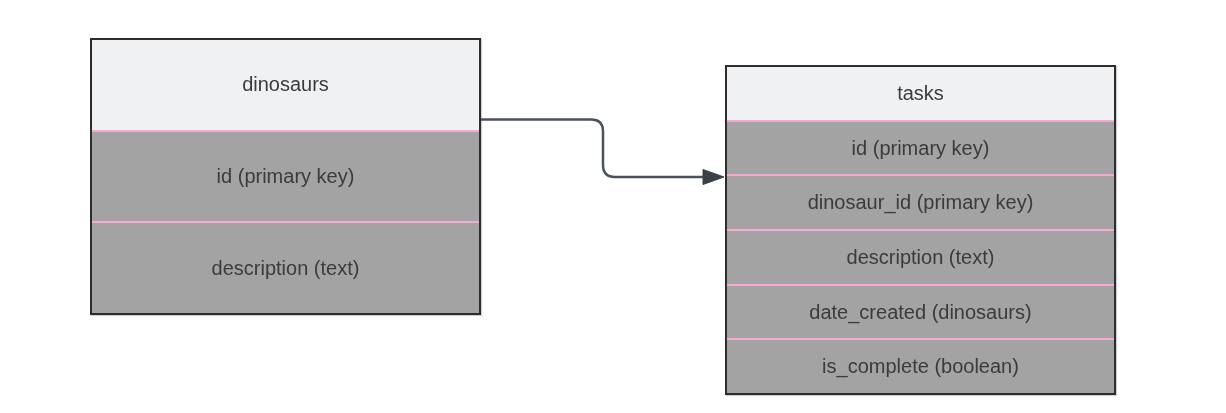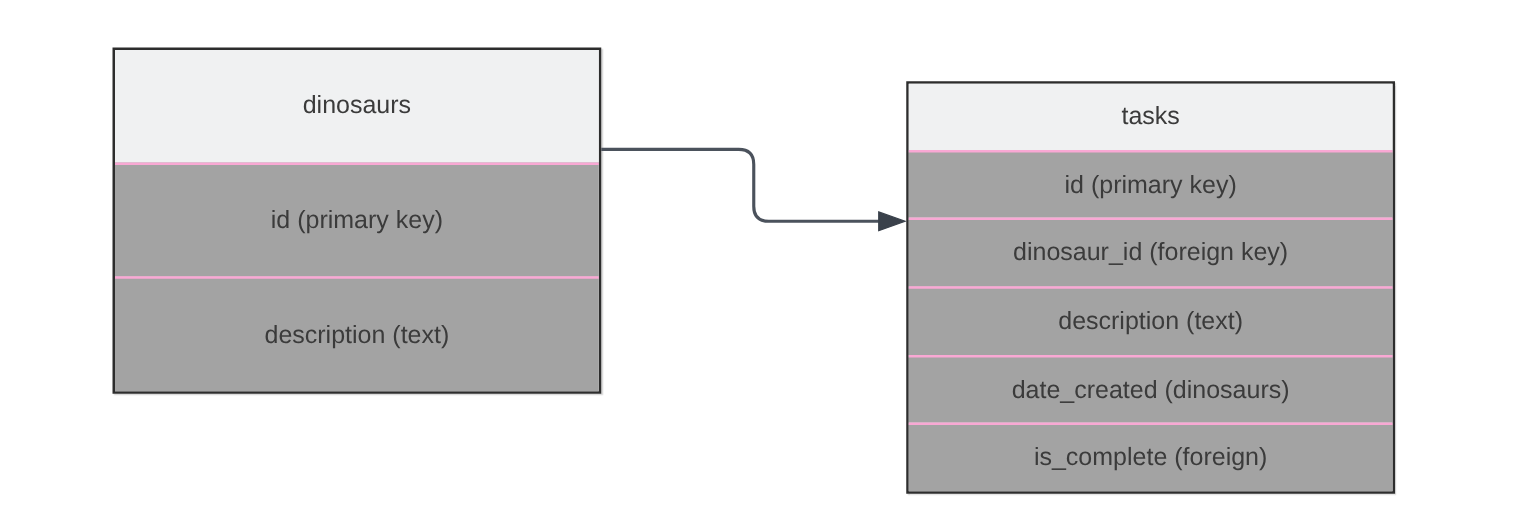--- a/index.html
+++ b/index.html
@@ -71,30 +71,30 @@
   </div>
 
   <div class="er-table" id="table-tasks">
     <div class="er-row er-header">
       <span>tasks</span>
     </div>
     <div class="er-row">
       <span>id (primary key)</span>
     </div>
     <div class="er-row">
-      <span>dinosaur_id (foreign key)</span>
+      <span>dinosaur_id (primary key)</span>
     </div>
     <div class="er-row">
       <span>description (text)</span>
     </div>
     <div class="er-row">
       <span>date_created (dinosaurs)</span>
     </div>
     <div class="er-row">
-      <span>is_complete (foreign)</span>
+      <span>is_complete (boolean)</span>
     </div>
   </div>
 
   <svg id="connector-layer" viewBox="0 0 1226 413" xmlns="http://www.w3.org/2000/svg">
     <path class="hit" d="M 481 119.5 L 591 119.5 Q 603 119.5 603 131.5 L 603 165 Q 603 177 615 177 L 704 177" fill="none" stroke="#4b525c" stroke-width="2.5"></path>
     <polygon class="hit" points="703,169.5 703,184.5 724,177" fill="#3a414b" stroke="#3a414b"></polygon>
   </svg>
 
 </div>
 

